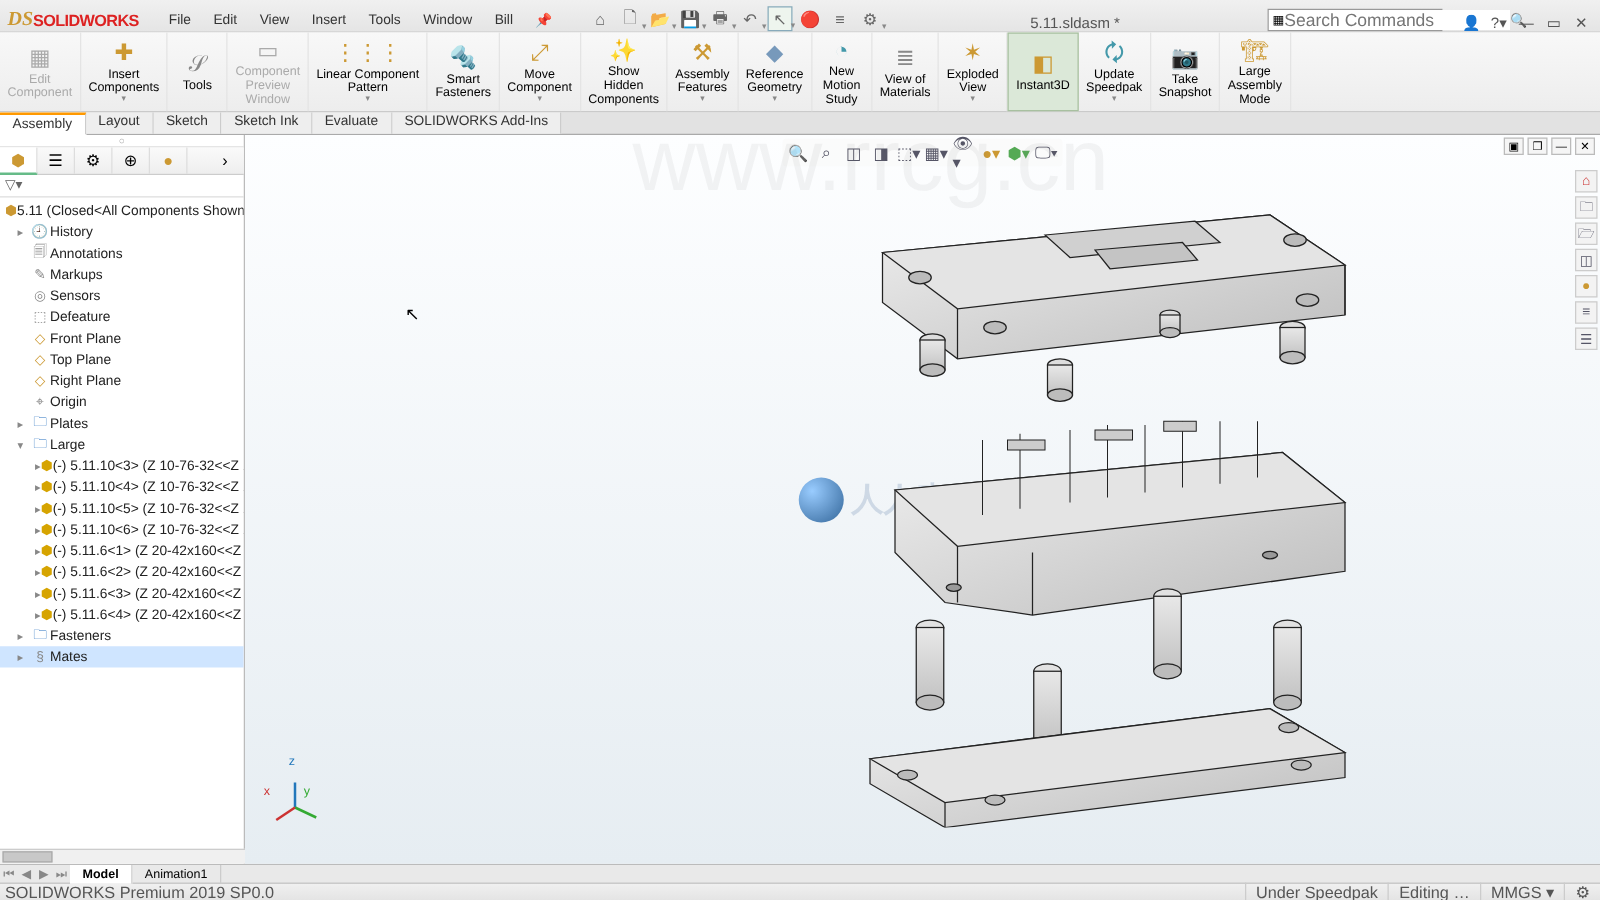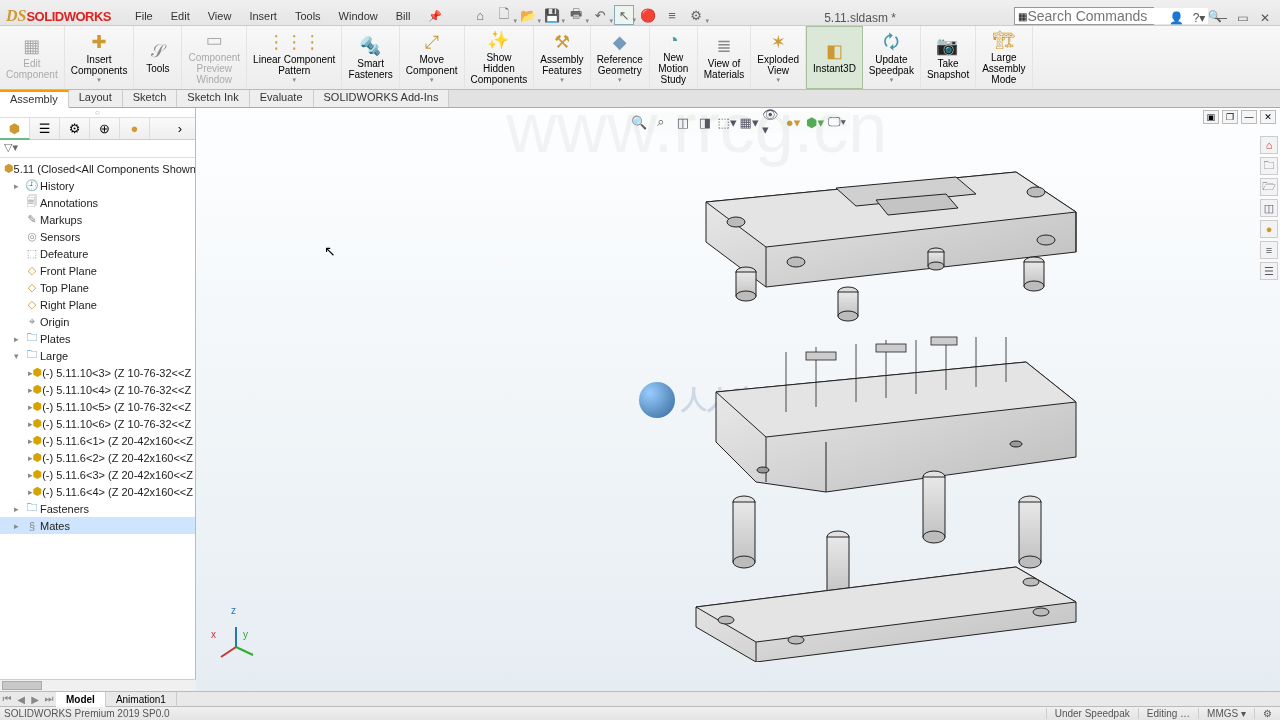--- a/index.html
+++ b/index.html
@@ -66,21 +66,21 @@
 .doc-ctrls { position:absolute; right:4px; top:2px; display:flex; gap:3px;}
 .doc-ctrls span { width:16px; height:14px; border:1px solid #bbb; font-size:9px; display:flex; align-items:center; justify-content:center; background:#f5f5f5;}
 
 
 .sheet-tabs { height:15px; background:#e9e9e9; border-top:1px solid #bbb; display:flex; align-items:center; font-size:10px;}
 .sheet-ctrl { width:14px; text-align:center; color:#888;}
 .sheet-tab { padding:0 10px; height:15px; line-height:15px; border-right:1px solid #ccc;}
 .sheet-tab.active { background:#fff; font-weight:bold;}
 
 
-.status { height:14px; background:linear-gradient(#f0f0f0,#e4e4e4); display:flex; align-items:center; font-size:10px; color:#555; border-top:1px solid #bbb;}
+.status { height:14px; background:linear-gradient(#f0f0f0,#e4e4e4); display:flex; align-items:center; font-size:13px; color:#555; border-top:1px solid #bbb;}
 .status .sleft { flex:1; padding-left:4px;}
 .status .sitem { padding:0 8px; border-left:1px solid #ccc;}
 
 .cursor { position:absolute; left:128px; top:135px; font-size:14px; color:#000;}
 .wm-center{position:absolute;left:50%;top:50%;transform:translate(-50%,-50%);color:rgba(100,130,170,.25);font-size:26px;font-weight:bold;display:flex;align-items:center;gap:6px}
 .wm-center .ball{width:36px;height:36px;border-radius:50%;background:radial-gradient(circle at 30% 30%,#9cf,#369);}
 .scrollh { position:absolute; bottom:0; left:0; right:14px; height:12px; background:#f0f0f0; border-top:1px solid #ccc;}
 .scrollh .thumb {position:absolute; left:2px; width:40px; top:1px; bottom:1px; background:#c8c8c8; border:1px solid #aaa;}
 </style>
 </head>

